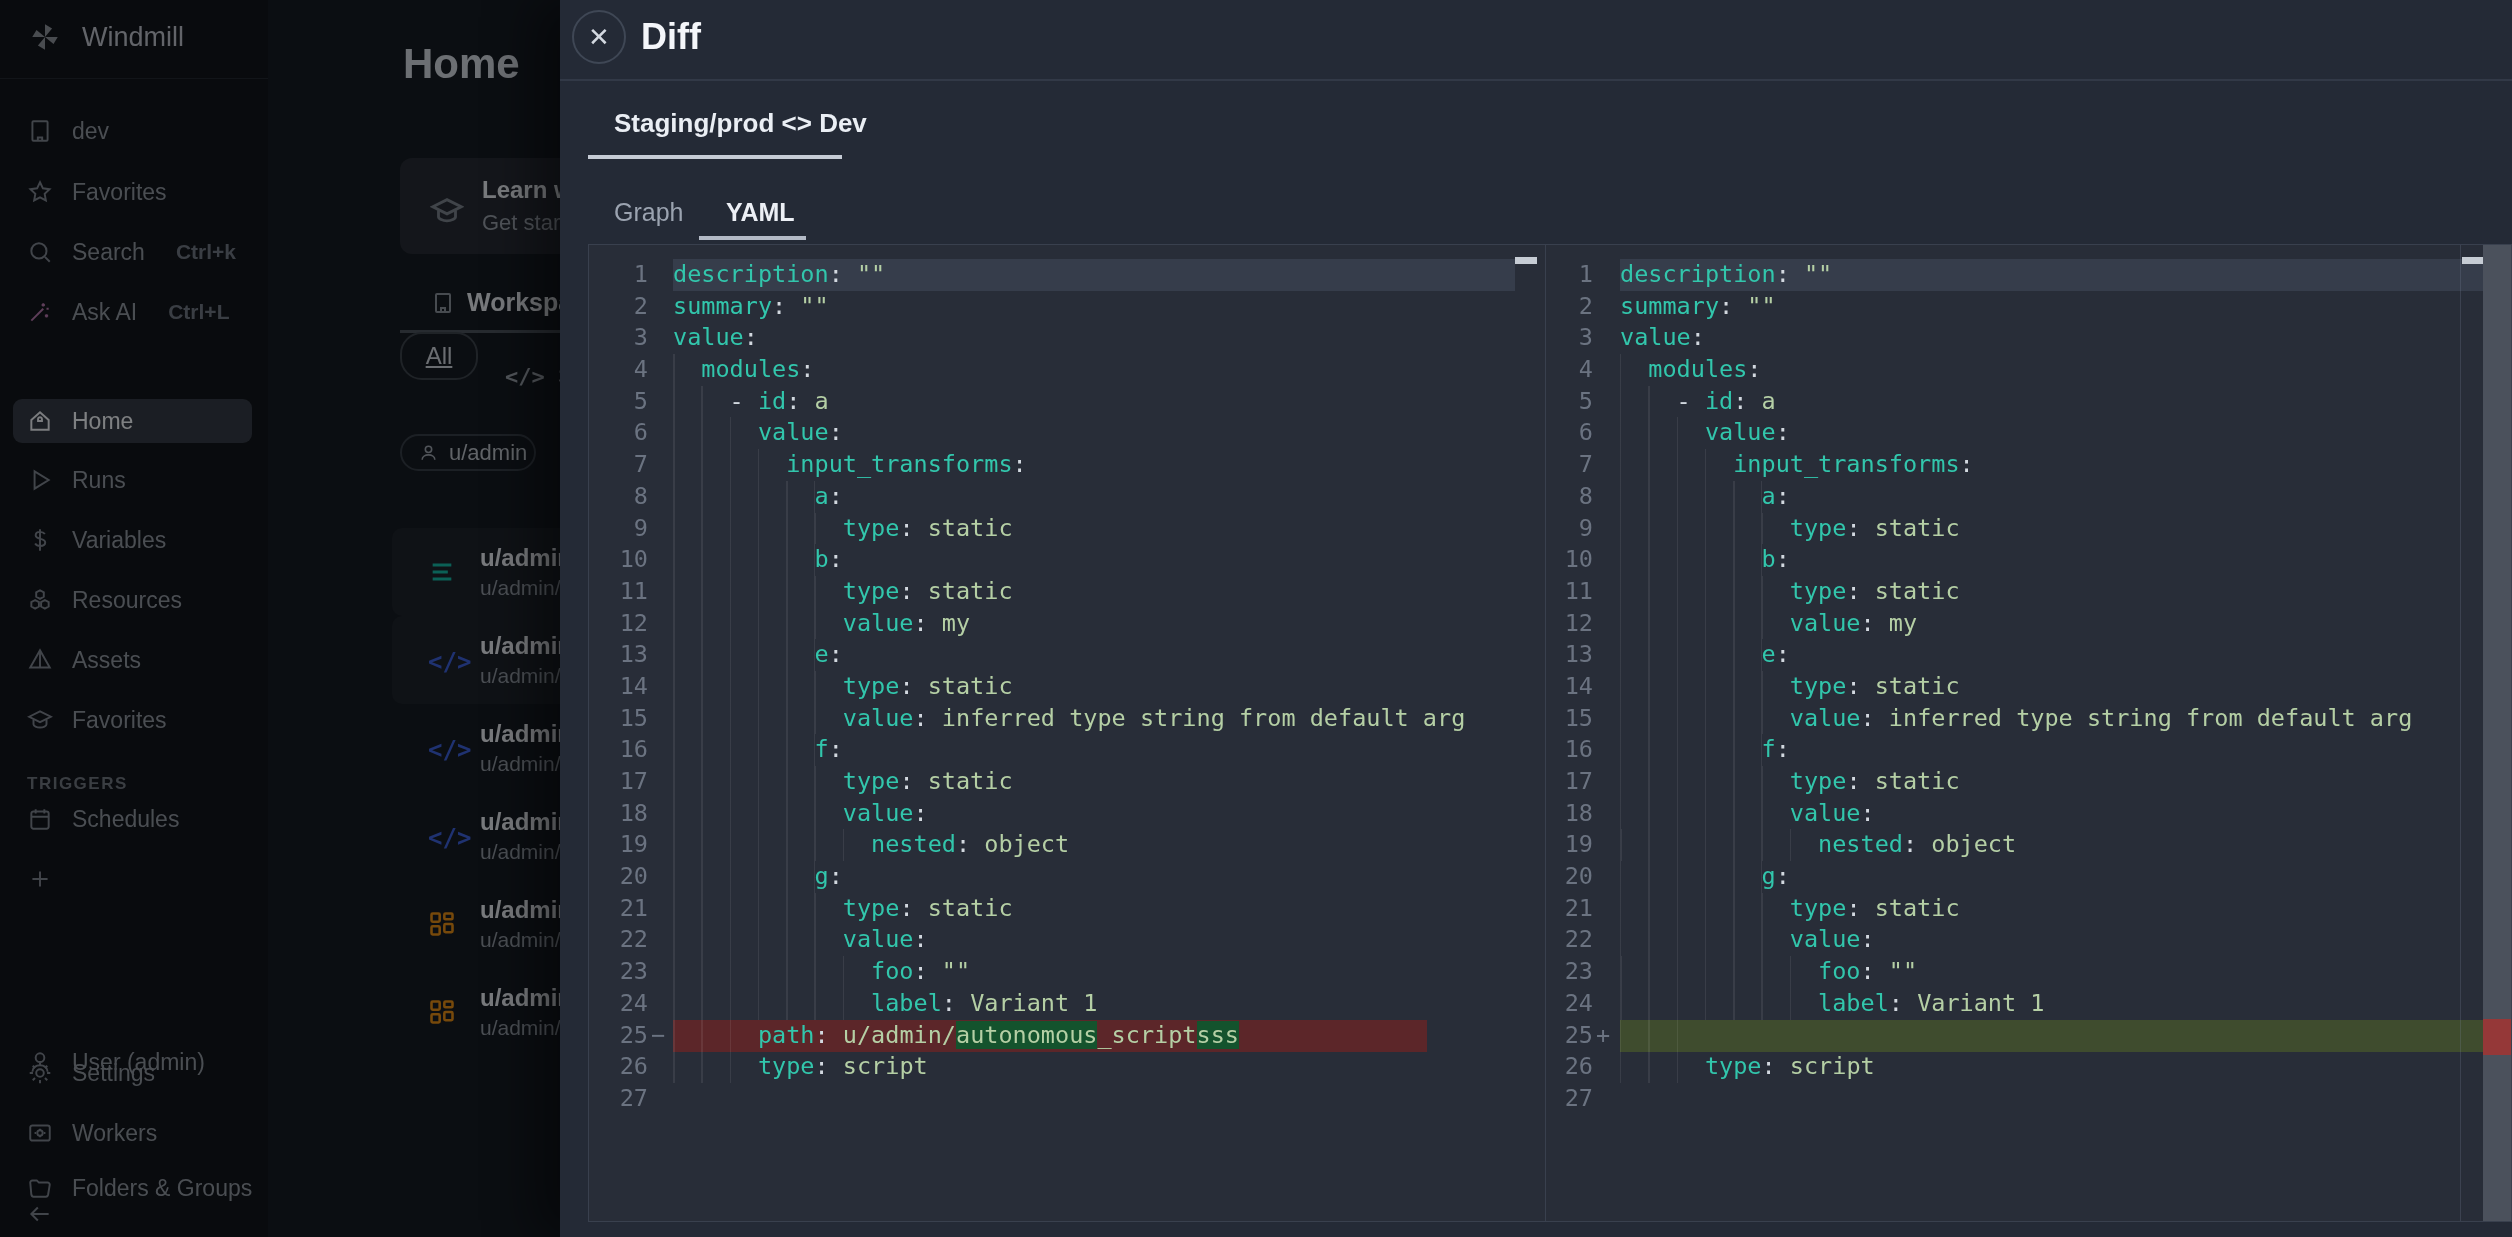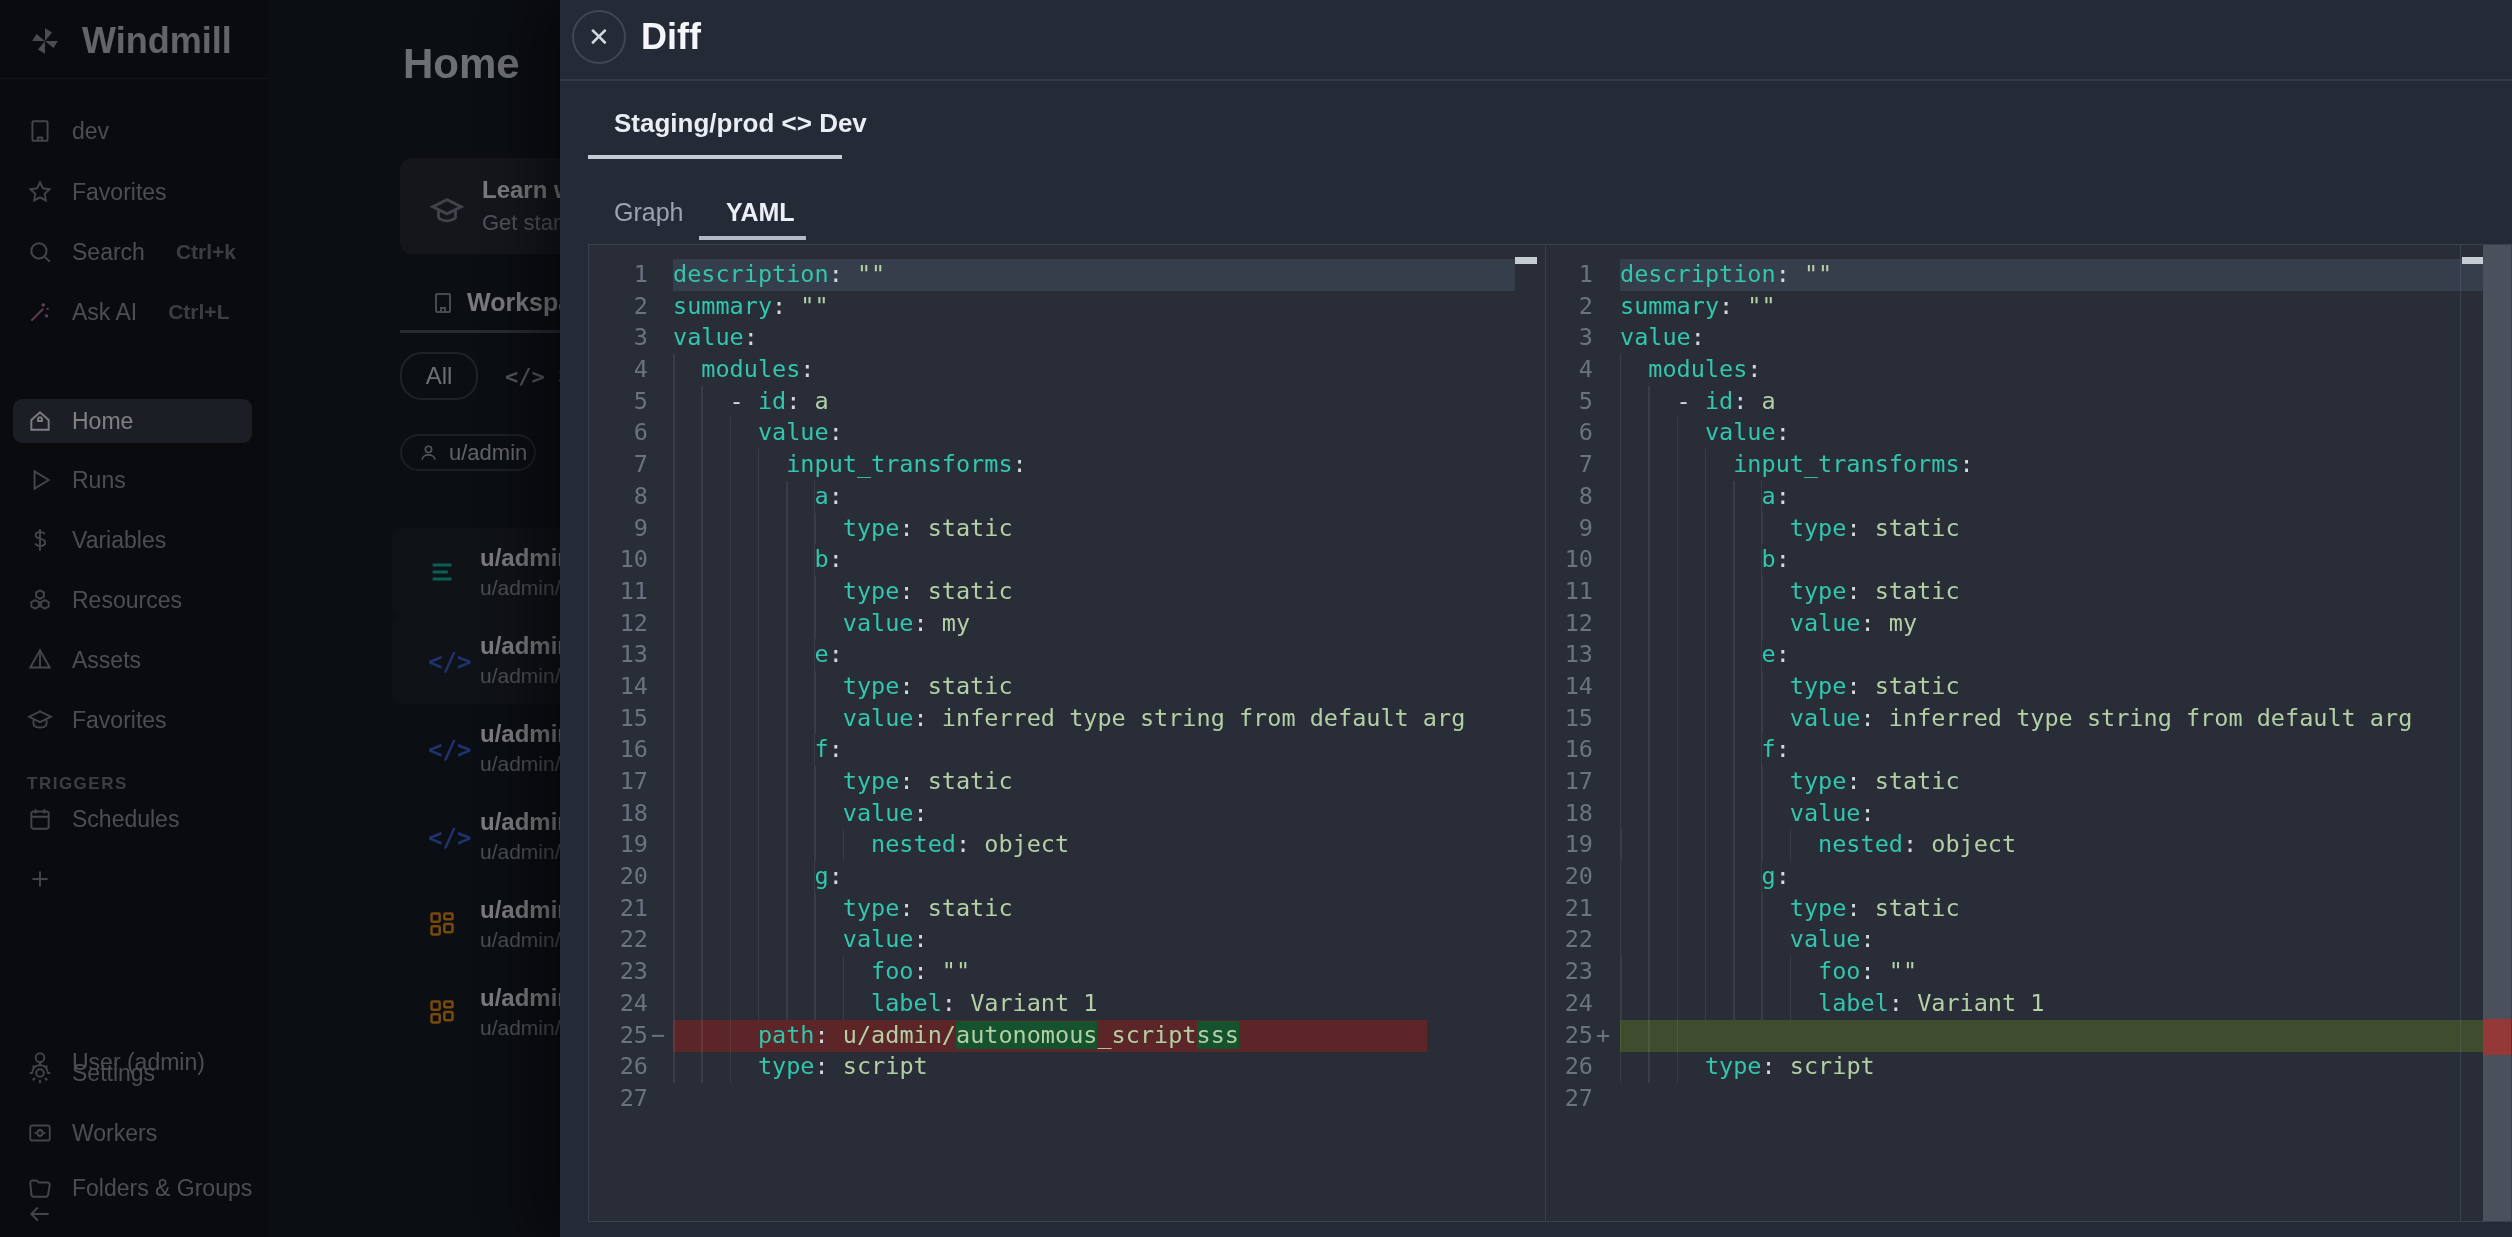--- a/index.html
+++ b/index.html
@@ -7,40 +7,40 @@
               font-family:"Liberation Sans", sans-serif; }
 
   
   #app { position:absolute; inset:0; }
   #dim-overlay { position:absolute; inset:0; background:rgba(0,0,0,0.47); z-index:40; }
 
   
   #sidebar { position:absolute; left:0; top:0; width:268px; height:1237px; background:#11151b; z-index:10; }
   .brand-row { display:flex; align-items:center; gap:20px; padding:20px 0 18px 28px; }
   .brand-ic { width:34px; height:34px; color:#8b9097; }
-  .brand-txt { font-size:36px; font-weight:700; color:#b9bec6; }
+  .brand-txt { font-size:27px; font-weight:400; color:#b9bec6; }
   .sb-divider { height:1px; background:#232830; }
   .sb-item { position:absolute; left:0; width:268px; height:44px; display:flex; align-items:center; gap:19px; padding-left:27px; color:#8d939c; font-size:23px; cursor:pointer; }
   .sb-item .ic { width:26px; height:26px; flex:0 0 26px; color:#7c828c; }
   .sb-item .sc { font-size:21px; font-weight:700; color:#6f7680; margin-left:12px; }
   .sb-item.active { left:13px; width:239px; border-radius:9px; background:#343a44; color:#eef1f5; padding-left:14px; }
   .sb-item.active .ic { color:#e8ebf0; }
   .sb-section { position:absolute; left:27px; font-size:17px; letter-spacing:1.5px; color:#6f757e; font-weight:600; }
   .ai-ic { color:#b175a8 !important; }
 
   
   #main { position:absolute; left:268px; top:0; right:0; bottom:0; background:#161b22; z-index:5; }
   .page-title { position:absolute; left:135px; top:40px; font-size:42px; font-weight:700; color:#ccd1d9; }
   .learn-card { position:absolute; left:132px; top:158px; width:360px; height:96px; border-radius:12px; background:#262b33; }
   .learn-title { position:absolute; left:214px; top:176px; font-size:24px; font-weight:700; color:#e2e6ec; white-space:nowrap; }
   .learn-sub { position:absolute; left:214px; top:210px; font-size:22px; color:#959ca6; white-space:nowrap; }
   .ws-tab { position:absolute; left:163px; top:288px; display:flex; align-items:center; gap:12px; color:#e0e4ea; font-size:25px; font-weight:700; }
   .ws-tab .ic { width:24px; height:24px; color:#878e98; }
   .ws-underline { position:absolute; left:132px; top:330px; width:560px; height:3px; background:#4a515b; }
-  .chip-all { position:absolute; left:132px; top:352px; width:78px; height:48px; border:2px solid #3b424b; border-radius:22px; color:#c9ced6; font-size:24px; display:flex; align-items:center; justify-content:center; cursor:pointer; }
+  .chip-all { position:absolute; left:132px; top:332px; width:78px; height:48px; border:2px solid #3b424b; border-radius:22px; color:#c9ced6; font-size:24px; display:flex; align-items:center; justify-content:center; cursor:pointer;text-decoration:underline; }
   .chip-scripts { position:absolute; left:237px; top:362px; color:#9aa1ab; font-size:24px; display:flex; gap:13px; align-items:center; cursor:pointer; }
   .chip-scripts .code-g { font-family:"DejaVu Sans Mono", monospace; font-size:22px; font-weight:700; }
   .chip-owner { position:absolute; left:132px; top:434px; width:136px; height:37px; border:2px solid #363d46; border-radius:19px; display:flex; align-items:center; gap:11px; padding-left:17px; color:#b7bdc5; font-size:22px; cursor:pointer; }
   .chip-owner .ic { width:19px; height:19px; color:#9aa1ab; }
   .item-row { position:absolute; left:124px; width:300px; height:88px; border-radius:10px; cursor:pointer; }
   .item-row.hl { background:#1d222a; }
   .item-row .ric { position:absolute; left:36px; top:30px; width:28px; height:28px; }
   .item-row .rtitle { position:absolute; left:88px; top:16px; font-size:24px; font-weight:700; color:#e2e6ec; white-space:nowrap; }
   .item-row .rpath { position:absolute; left:88px; top:48px; font-size:21px; color:#8d949e; white-space:nowrap; }
   .flow-ic { color:#16b5a3; } .script-ic { color:#3c5fd6; font-family:"DejaVu Sans Mono",monospace; font-weight:700; font-size:24px; } .app-ic { color:#e08a16; }

